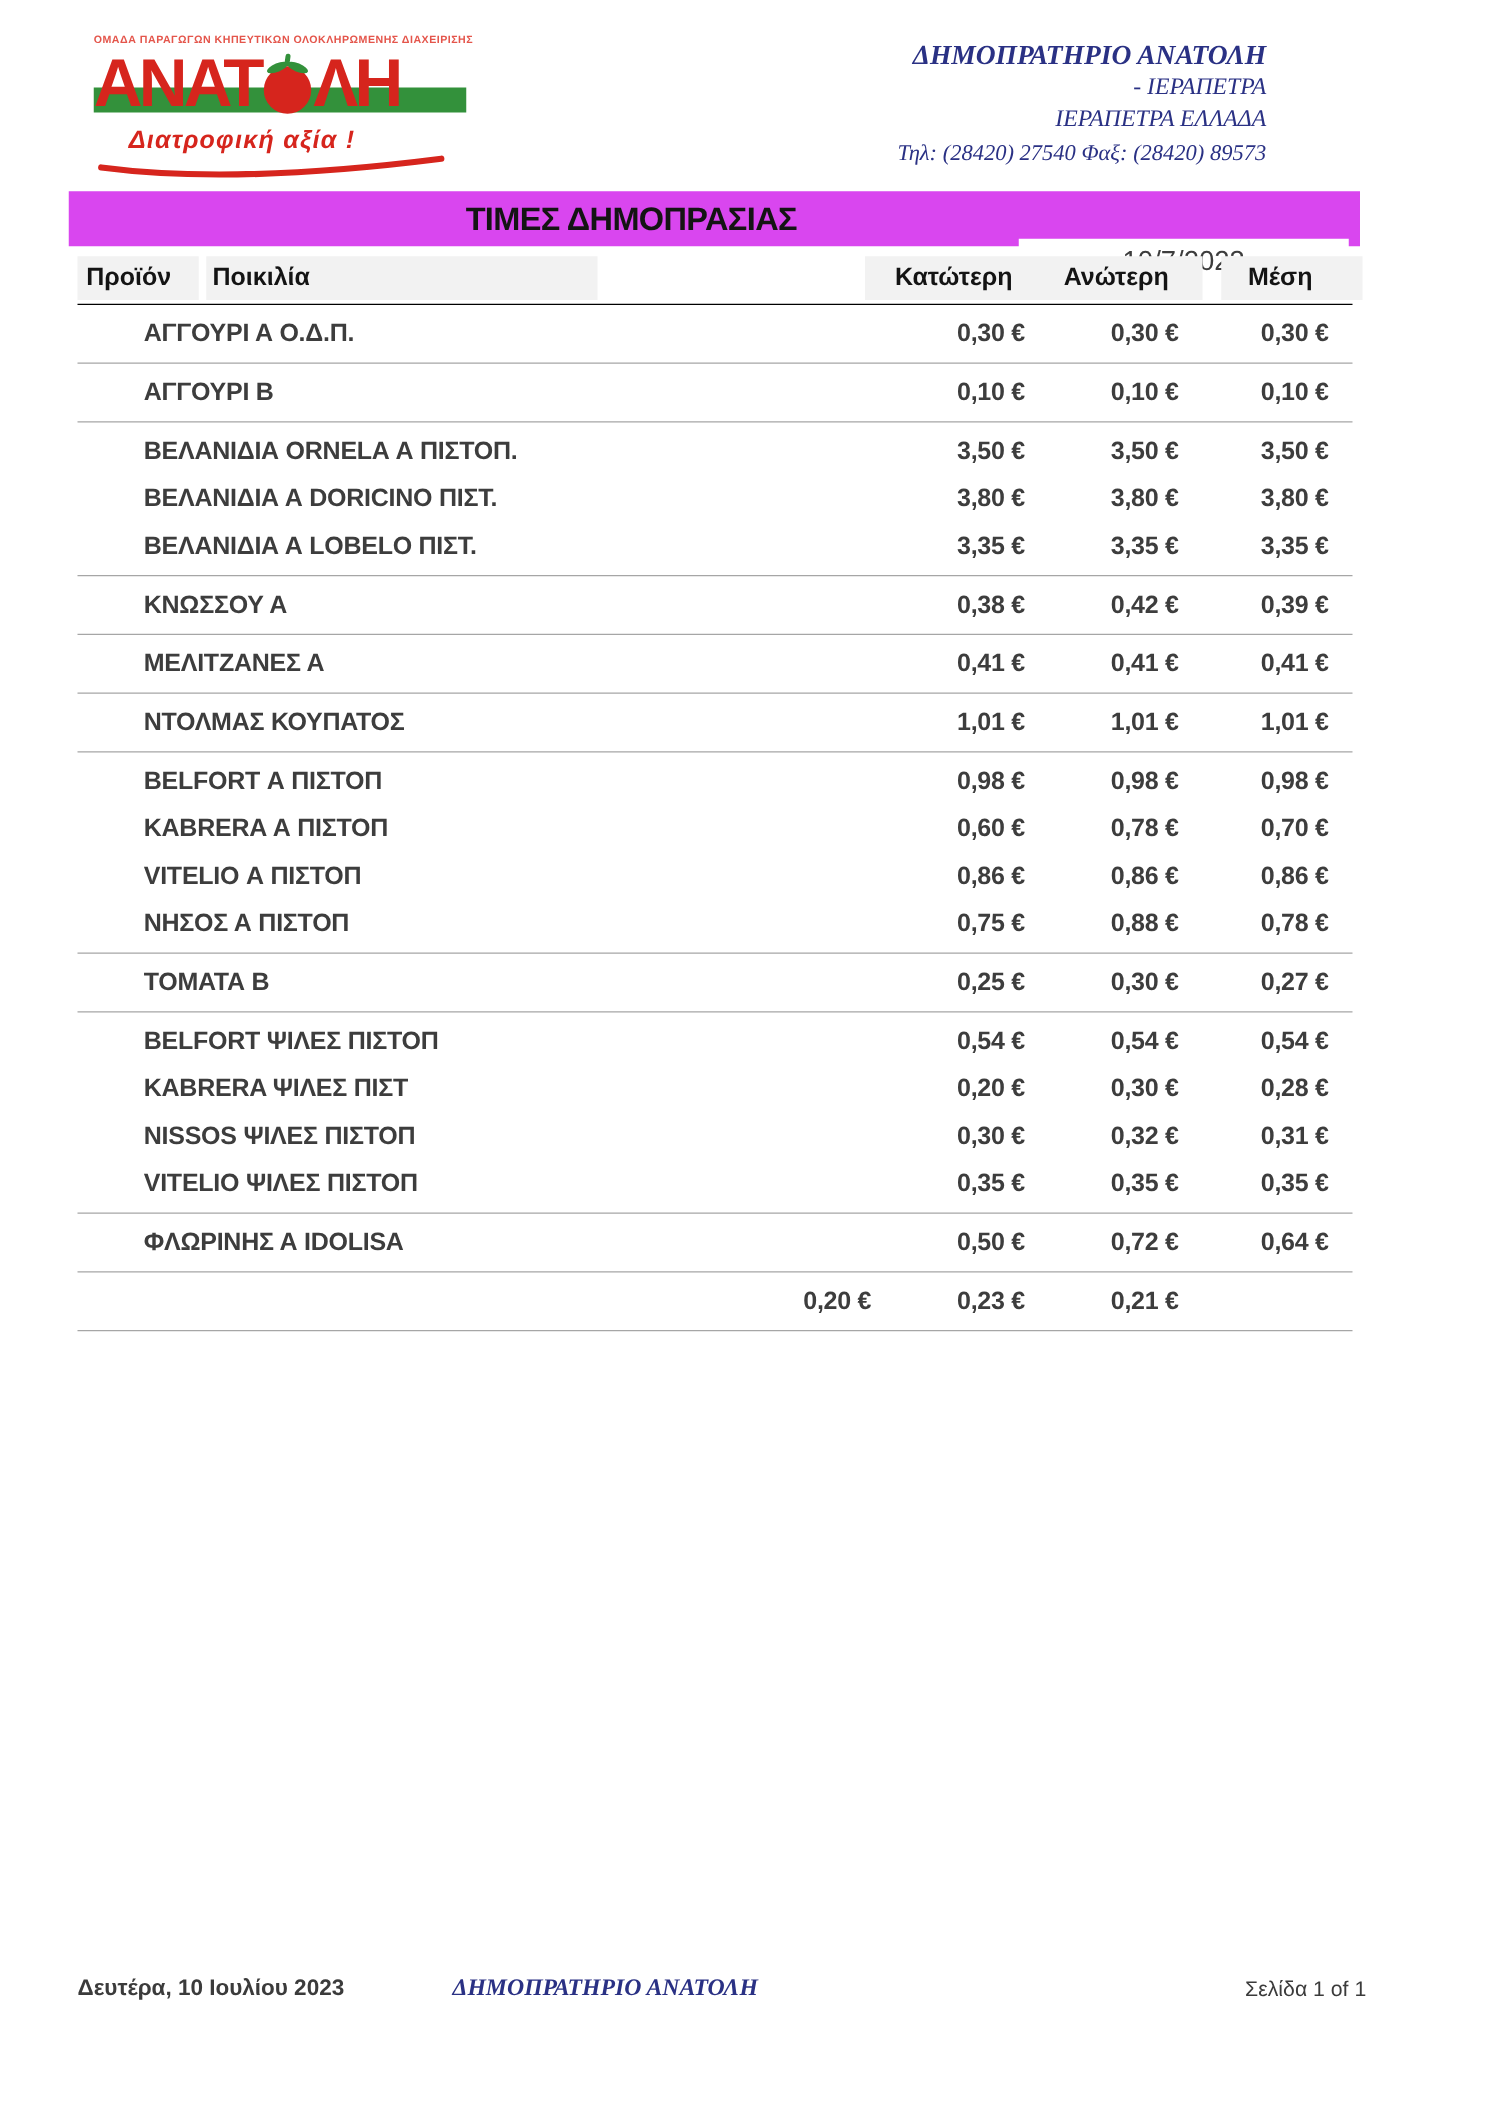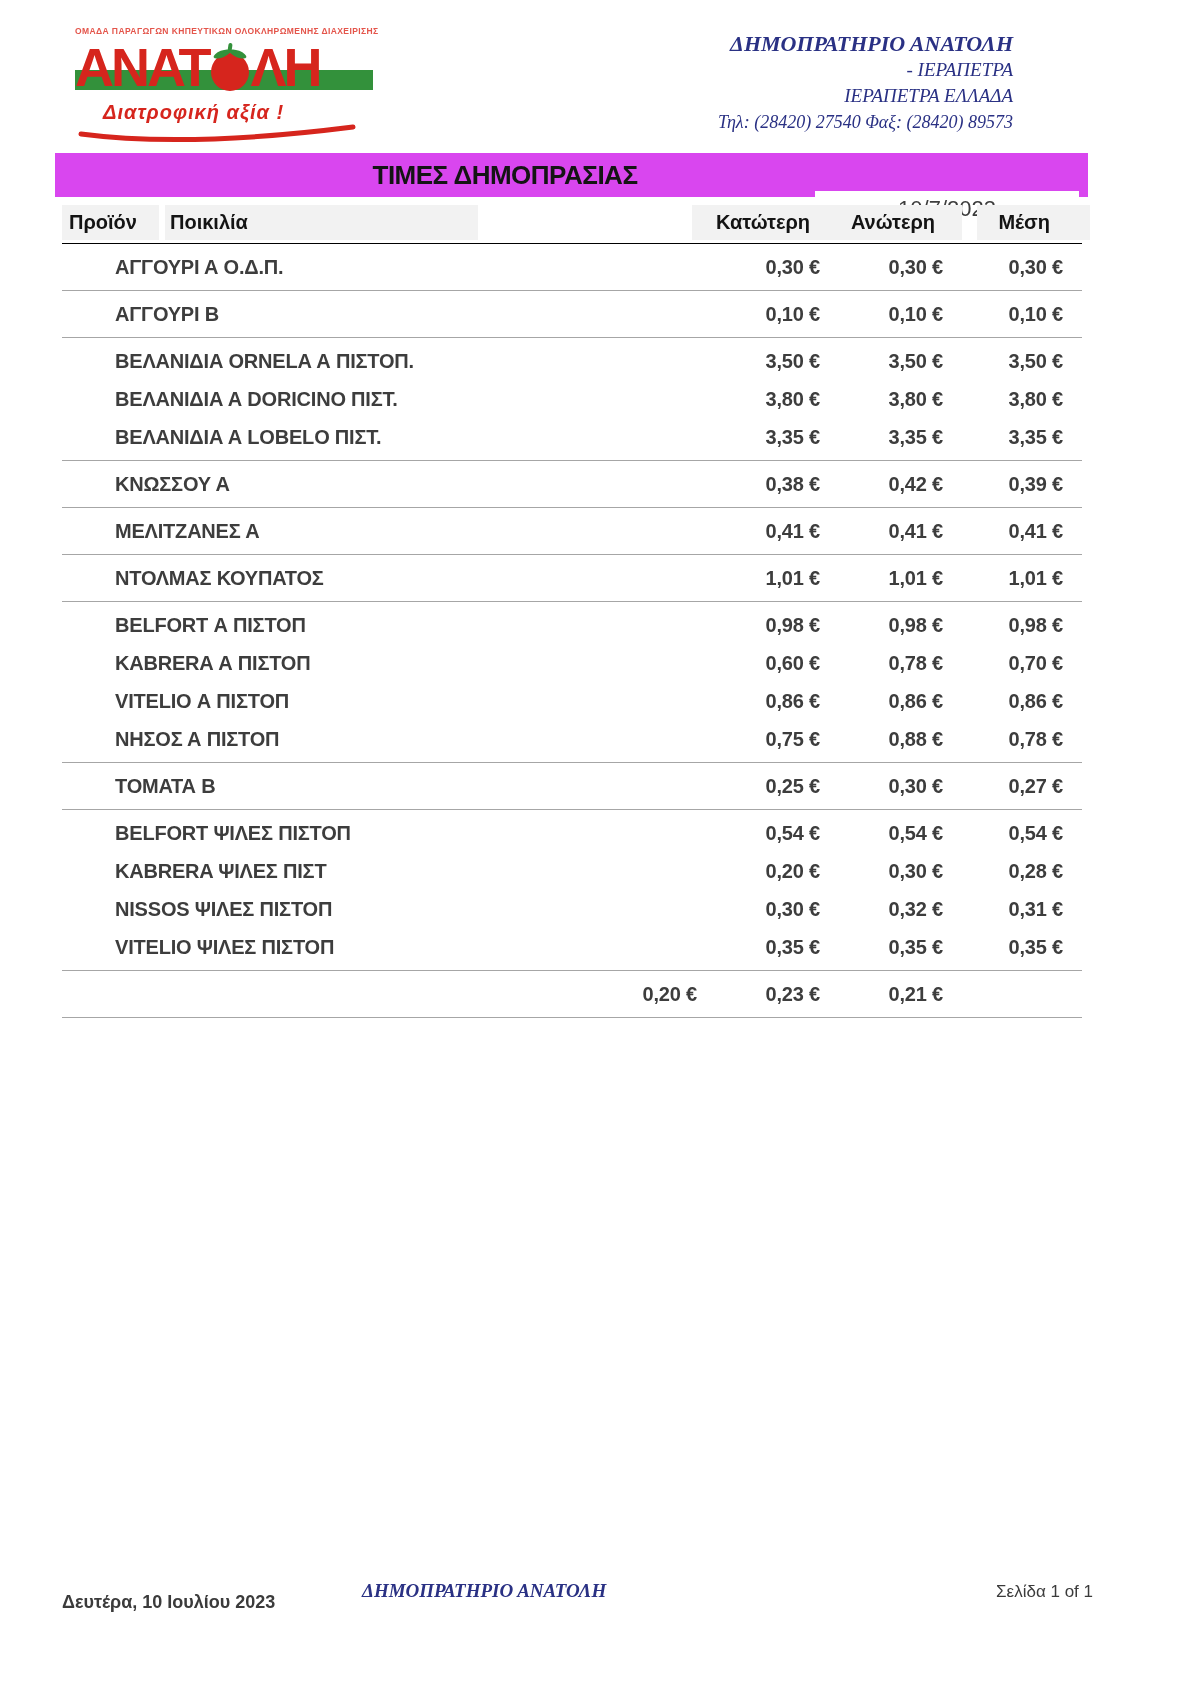--- a/index.html
+++ b/index.html
@@ -61,21 +61,21 @@
   .hl-avg{left:868px; width:120px; text-align:right;}
   
   .tbody{position:absolute; left:62px; top:243px; width:1020px; border-top:1px solid #000000;}
   .group{border-bottom:1px solid #a6a6a6; padding:4px 0;}
   .row{display:grid; grid-template-columns:635px 123px 123px 120px; padding-right:19px; height:38px;}
   .cell{line-height:38px; font-size:20px; font-weight:bold; color:#3d3d3d; letter-spacing:-.2px; white-space:nowrap;}
   .cell.name{padding-left:53px;}
   .cell.price{text-align:right;}
   
   .footer{position:absolute; left:62px; right:62px; top:1580px; height:30px;}
-  .footer-date{position:absolute; left:0; top:12px; font-size:18px; font-weight:600; color:#3b3b3b;}
+  .footer-date{position:absolute; left:0; top:0; font-size:18px; font-weight:600; color:#3b3b3b;}
   .footer-company{
     position:absolute; left:300px; top:0; font-family:"Liberation Serif", serif;
     font-style:italic; font-weight:bold; font-size:19px; color:#2a3184;
   }
   .footer-page{position:absolute; right:45px; top:2px; font-size:17px; color:#3b3b3b;}
 </style>
 </head>
 <body>
 
 <div class="page">
@@ -241,20 +241,28 @@
         </div>
         <div class="row">
           <div class="cell name">VITELIO ΨΙΛΕΣ ΠΙΣΤΟΠ</div>
           <div class="cell price">0,35 €</div>
           <div class="cell price">0,35 €</div>
           <div class="cell price">0,35 €</div>
         </div>
       </div>
       <div class="group">
         <div class="row">
+          <div class="cell name">ΦΛΩΡΙΝΗΣ Α IDOLISA</div>
+          <div class="cell price">0,50 €</div>
+          <div class="cell price">0,72 €</div>
+          <div class="cell price">0,64 €</div>
+        </div>
+      </div>
+      <div class="group">
+        <div class="row">
           <div class="cell price">0,20 €</div>
           <div class="cell price">0,23 €</div>
           <div class="cell price">0,21 €</div>
         </div>
       </div>
     </div>
 
   <div class="footer">
     <span class="footer-date">Δευτέρα, 10 Ιουλίου 2023</span>
     <span class="footer-company">ΔΗΜΟΠΡΑΤΗΡΙΟ ΑΝΑΤΟΛΗ</span>

